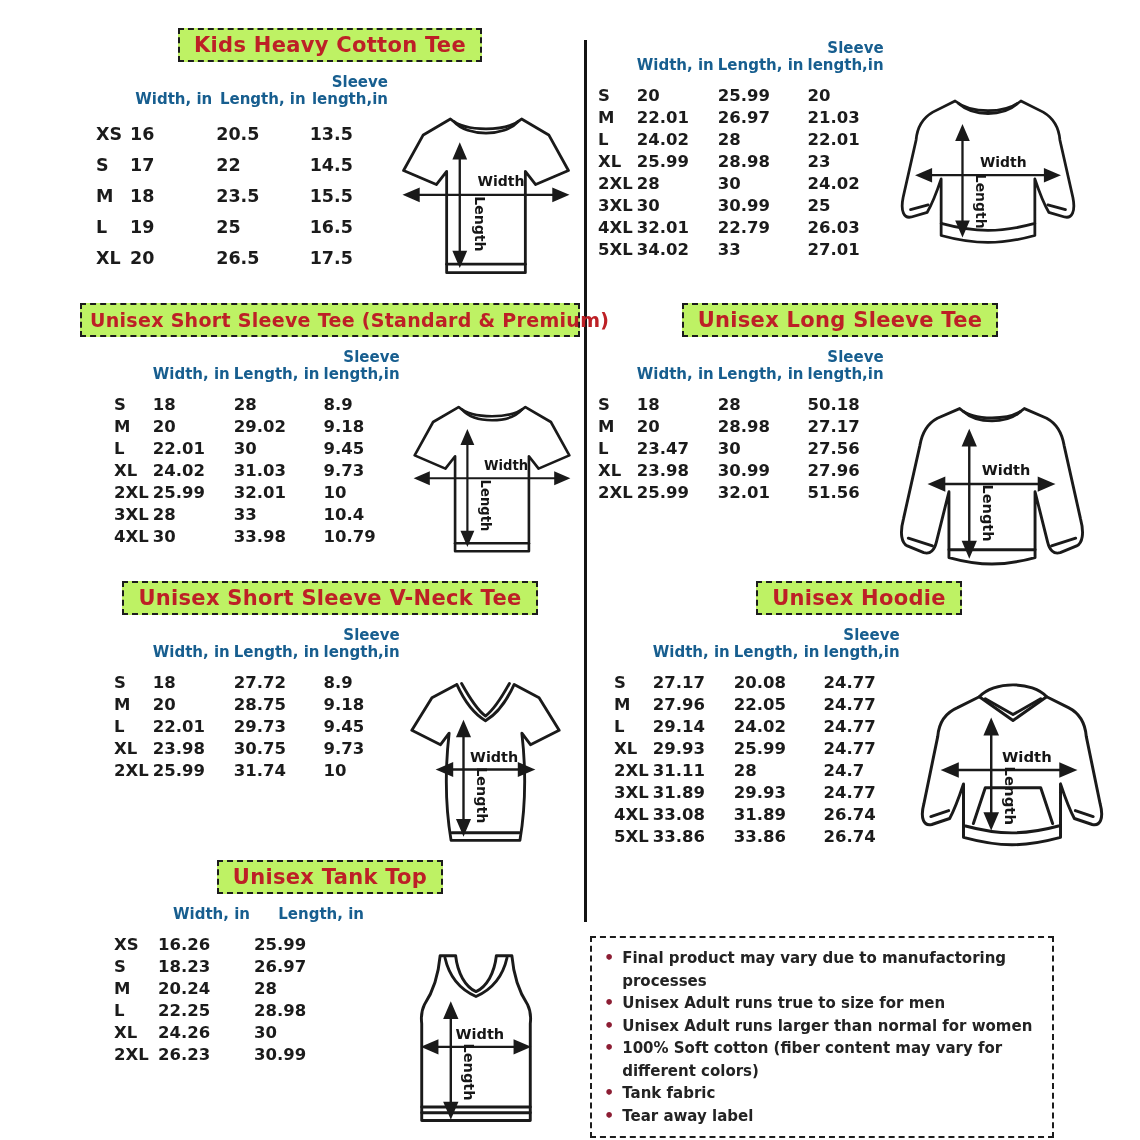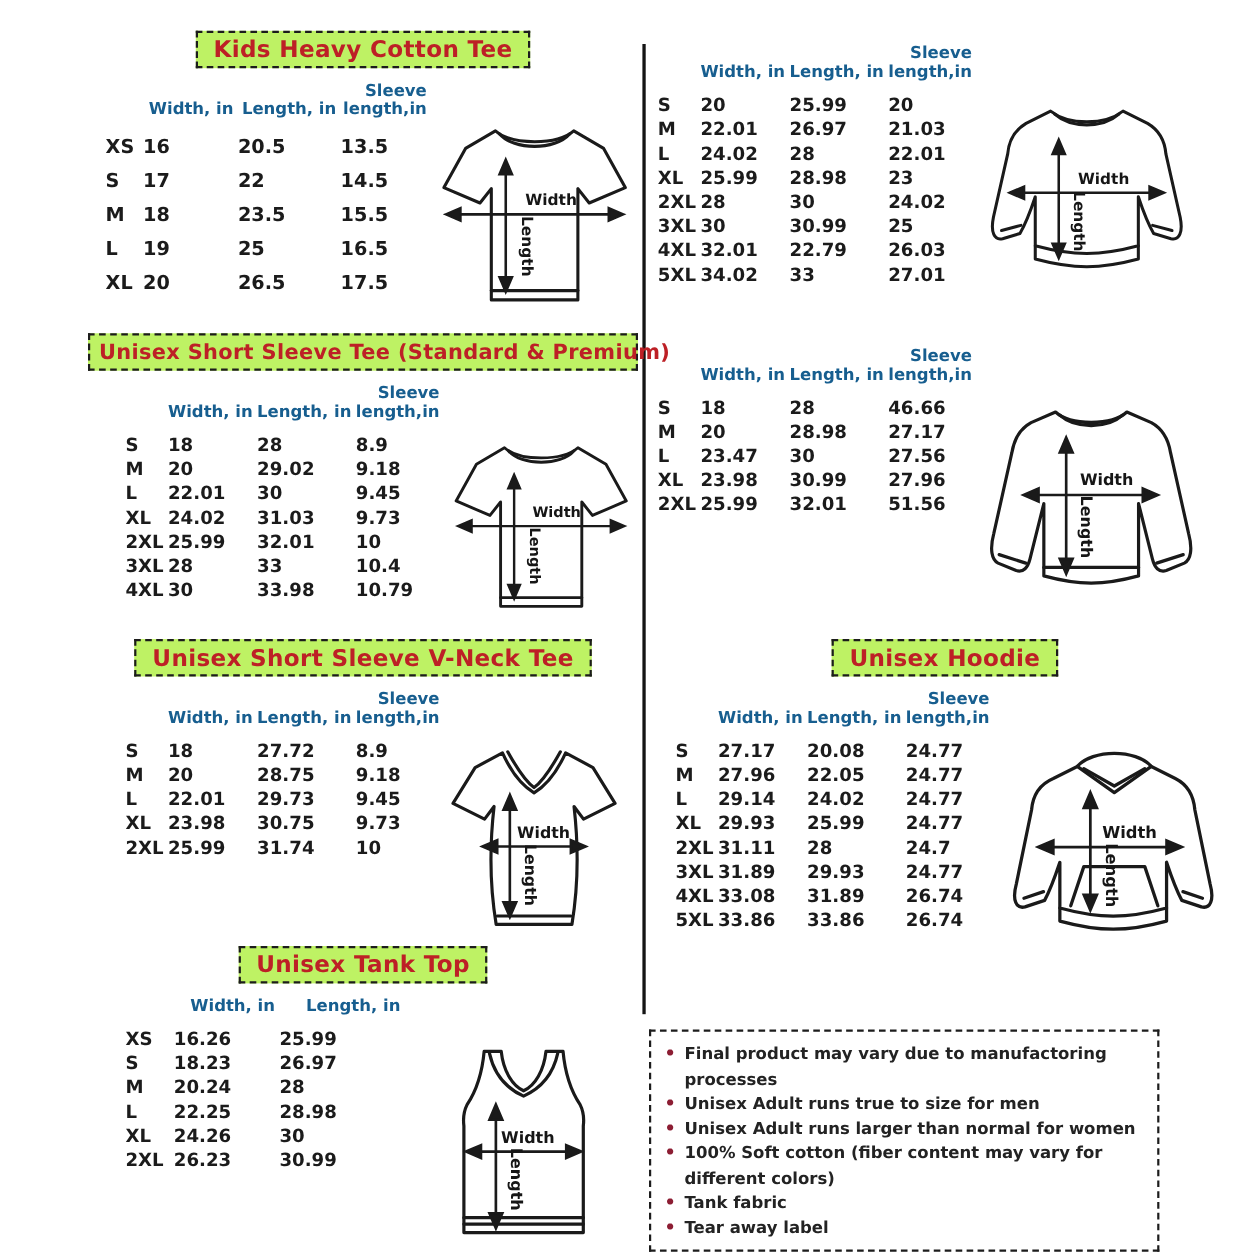--- a/index.html
+++ b/index.html
@@ -272,37 +272,38 @@
         <polygon points="72,44 66,58 78,58"></polygon>
         <polygon points="72,172 66,158 78,158"></polygon>
       </g>
       <text x="116" y="88" text-anchor="middle" class="arrow-label">Width</text>
       <text x="88" y="128" text-anchor="middle" class="arrow-label" transform="rotate(90 88,128)">Length</text>
     </svg>
   </div>
 </div>
 
 <div class="section" style="left:592px;top:303px;width:496px;">
+  <div class="title-box">Unisex Long Sleeve Tee</div>
   <div class="content">
     <table class="tight" style="margin-left:6px;">
       <thead>
         <tr>
           <th class="c-size"></th>
           <th class="c-w">Width, in</th>
           <th class="c-l">Length, in</th>
           <th class="c-s sleeve">Sleeve
 length,in</th>
         </tr>
       </thead>
       <tbody>
           <tr>
             <td>S</td>
             <td>18</td>
             <td>28</td>
-            <td>46.66</td>
+            <td>50.18</td>
           </tr>
           <tr>
             <td>M</td>
             <td>20</td>
             <td>28.98</td>
             <td>27.17</td>
           </tr>
           <tr>
             <td>L</td>
             <td>23.47</td>

